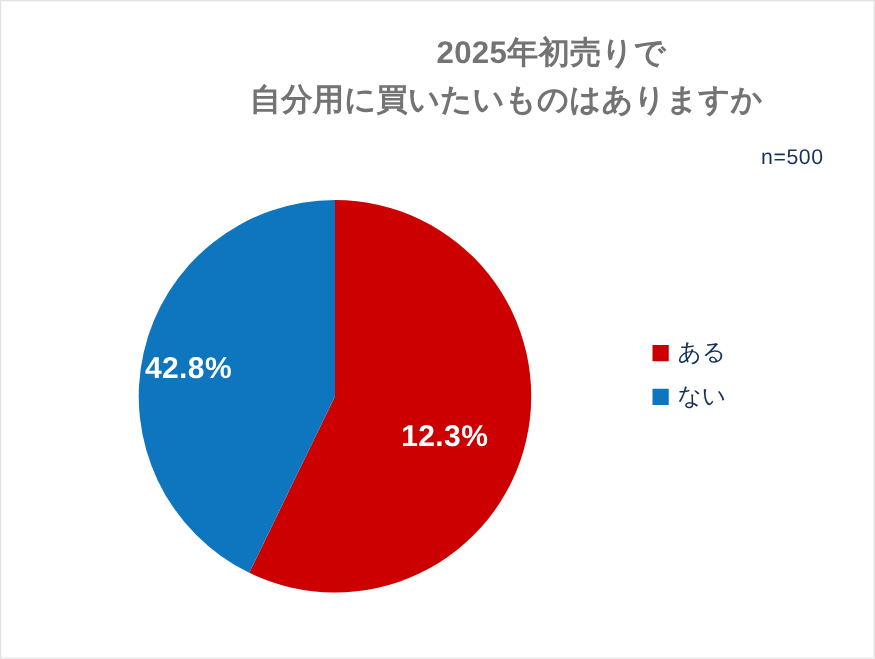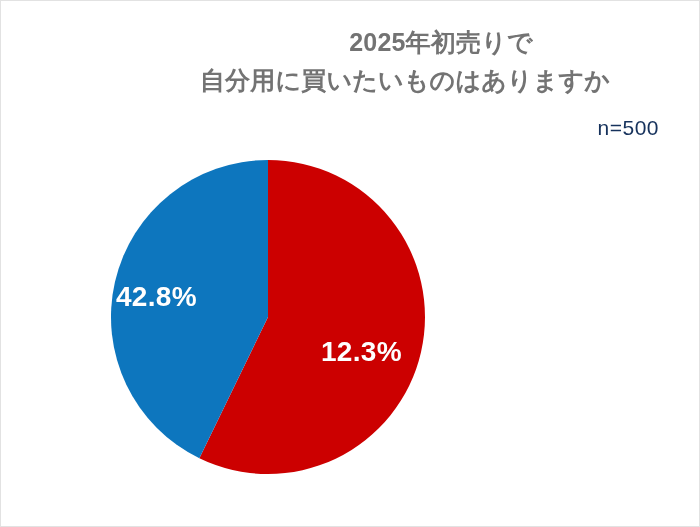--- a/index.html
+++ b/index.html
@@ -42,21 +42,21 @@
     display: block;
     padding-left: 12px;
   }
 
   
   .sample-note {
     position: absolute;
     right: 40px;
     top: 115px;
     color: #16325c;
-    font-size: 21px;
+    font-size: 17px;
     font-weight: normal;
     letter-spacing: 0.5px;
   }
 
   
   .pie-wrap {
     position: absolute;
     left: 110px;
     top: 159px;
     width: 314px;
@@ -64,21 +64,21 @@
   }
   .pie-svg {
     display: block;
     width: 314px;
     height: 314px;
     overflow: visible;
   }
   .slice-label {
     position: absolute;
     color: #ffffff;
-    font-size: 28px;
+    font-size: 24px;
     font-weight: bold;
     white-space: nowrap;
     letter-spacing: 0.3px;
     text-shadow: 0 0 1px rgba(0,0,0,0.12);
   }
   .slice-label.red-label {
     left: 210px;
     top: 176px;
   }
   .slice-label.blue-label {
@@ -126,14 +126,24 @@
 
       <path id="slice-red" d="M 157 157 L 157.00 0.00 A 157 157 0 1 1 88.37 298.21 Z" fill="#cc0000"></path>
 
       <path id="slice-blue" d="M 157 157 L 88.37 298.21 A 157 157 0 0 1 157.00 0.00 Z" fill="#0d76be"></path>
     </svg>
 
     <div class="slice-label red-label">12.3%</div>
     <div class="slice-label blue-label">42.8%</div>
   </div>
 
+  <div class="legend">
+    <div class="legend-item">
+      <span class="legend-swatch" id="sw-0" style="background: rgb(204, 0, 0);"></span>
+      <span class="legend-text">ある</span>
+    </div>
+    <div class="legend-item">
+      <span class="legend-swatch" id="sw-1" style="background: rgb(13, 118, 190);"></span>
+      <span class="legend-text">ない</span>
+    </div>
+  </div>
 
 </div>
 
 </body></html>

